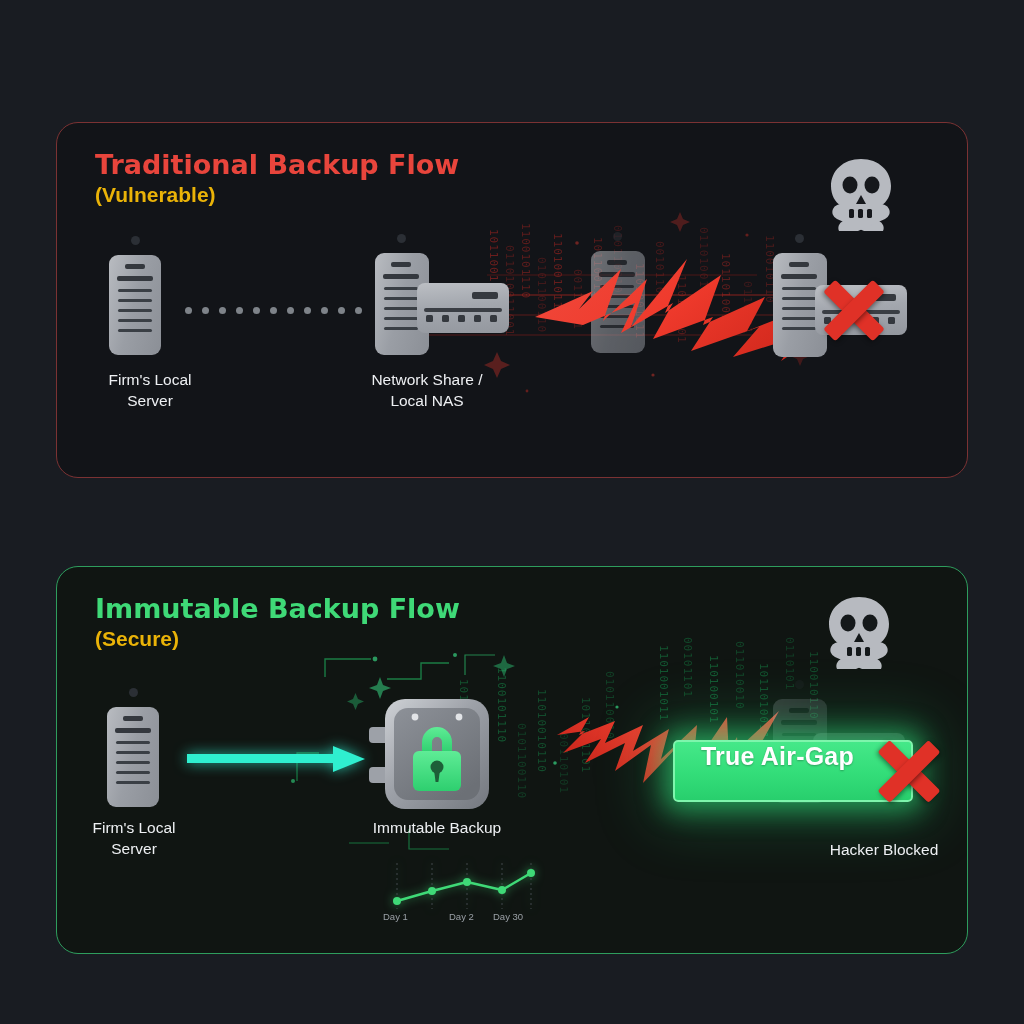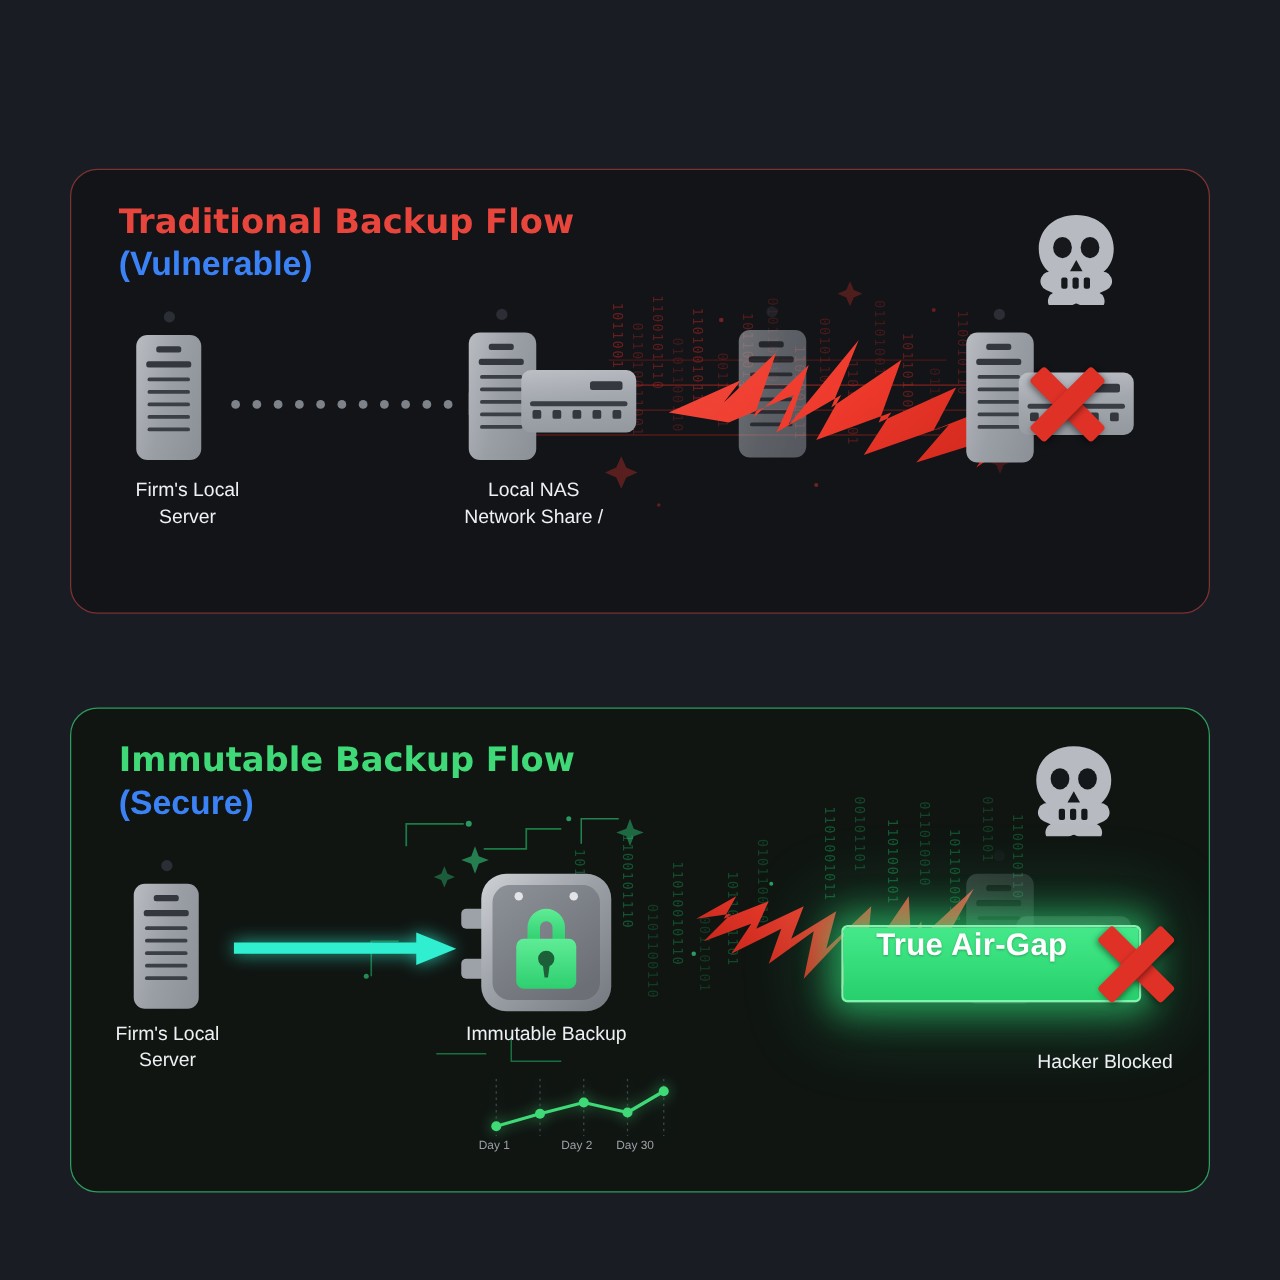--- a/index.html
+++ b/index.html
@@ -21,38 +21,37 @@
     color:#f2f4f7;
     font-family:"DejaVu Sans", sans-serif;
   }
 
   
   .panel { position:absolute; border-radius:22px; overflow:hidden; }
   .panel-vuln {
     left:56px; top:122px; width:912px; height:356px;
     background:#121418;
     border:1.6px solid #7b3233;
-    margin-top:13px;
   }
   .panel-secure {
     left:56px; top:566px; width:912px; height:388px;
     background:#101512;
     border:1.6px solid #2e9d5d;
   }
 
   .panel-title {
     position:absolute; left:38px; top:26px;
     font-size:27px; font-weight:700;
     font-family:"DejaVu Sans", sans-serif;
   }
   .panel-title.red { color:#e8453c; }
   .panel-title.green { color:#3fd977; }
   .panel-sub {
     position:absolute; left:38px; top:60px;
-    font-size:27px; font-weight:700; color:#3b82f6;
+    font-size:21px; font-weight:700; color:#eab308;
   }
 
   
   .matrix {
     position:absolute; overflow:hidden; pointer-events:none;
     font-family:"DejaVu Sans Mono", monospace;
     font-size:11px; line-height:12px;
     white-space:pre; letter-spacing:1px;
     opacity:.55;
   }
@@ -258,22 +257,22 @@
       <div class="body"></div>
       <div class="slot"></div>
       <div class="bar"></div>
       <div class="led" style="left:9px;"></div>
       <div class="led" style="left:25px;"></div>
       <div class="led" style="left:41px;"></div>
       <div class="led" style="left:57px;"></div>
       <div class="led" style="left:73px;"></div>
     </div>
     <div class="node-label" style="left:255px; top:246px; width:230px;">
+      <div>Network Share /</div>
       <div>Local NAS</div>
-      <div>Network Share /</div>
     </div>
 
     <div class="srv" style="left:534px; top:128px; opacity:.55;">
       <div class="tower" style="width:54px;height:102px;"></div>
       <div class="cap"></div>
       <div class="thick"></div>
       <div class="ln" style="top:34px;"></div>
       <div class="ln" style="top:44px;"></div>
       <div class="ln" style="top:54px;"></div>
       <div class="ln" style="top:64px;"></div>

